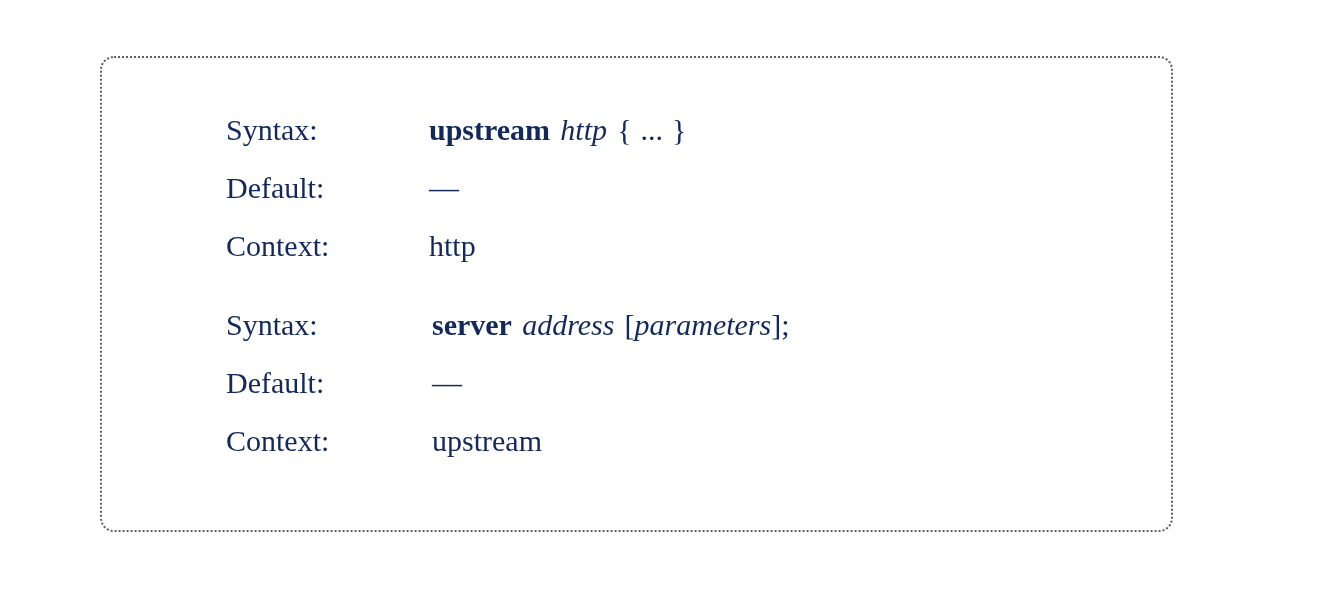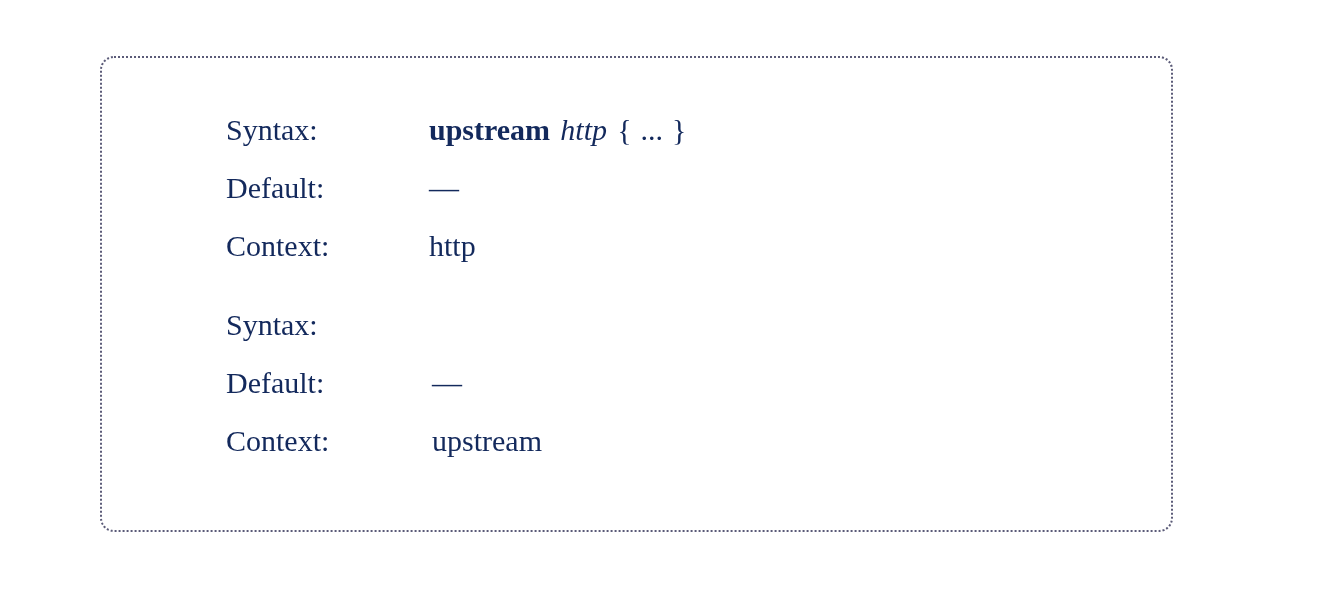--- a/index.html
+++ b/index.html
@@ -97,20 +97,21 @@
         <div class="spec-label">Context:</div>
         <div class="spec-value">http</div>
       </div>
 
     </div>
 
     <div class="directive-block" id="block-server">
 
       <div class="spec-row">
         <div class="spec-label">Syntax:</div>
+        <div class="spec-value"><span class="kw">server</span><span class="sp-wide"></span><span class="arg">address</span><span class="sp-wide"></span><span class="punct">[</span><span class="arg">parameters</span><span class="punct">]</span><span class="punct">;</span></div>
       </div>
 
       <div class="spec-row">
         <div class="spec-label">Default:</div>
         <div class="spec-value dash">—</div>
       </div>
 
       <div class="spec-row">
         <div class="spec-label">Context:</div>
         <div class="spec-value">upstream</div>

